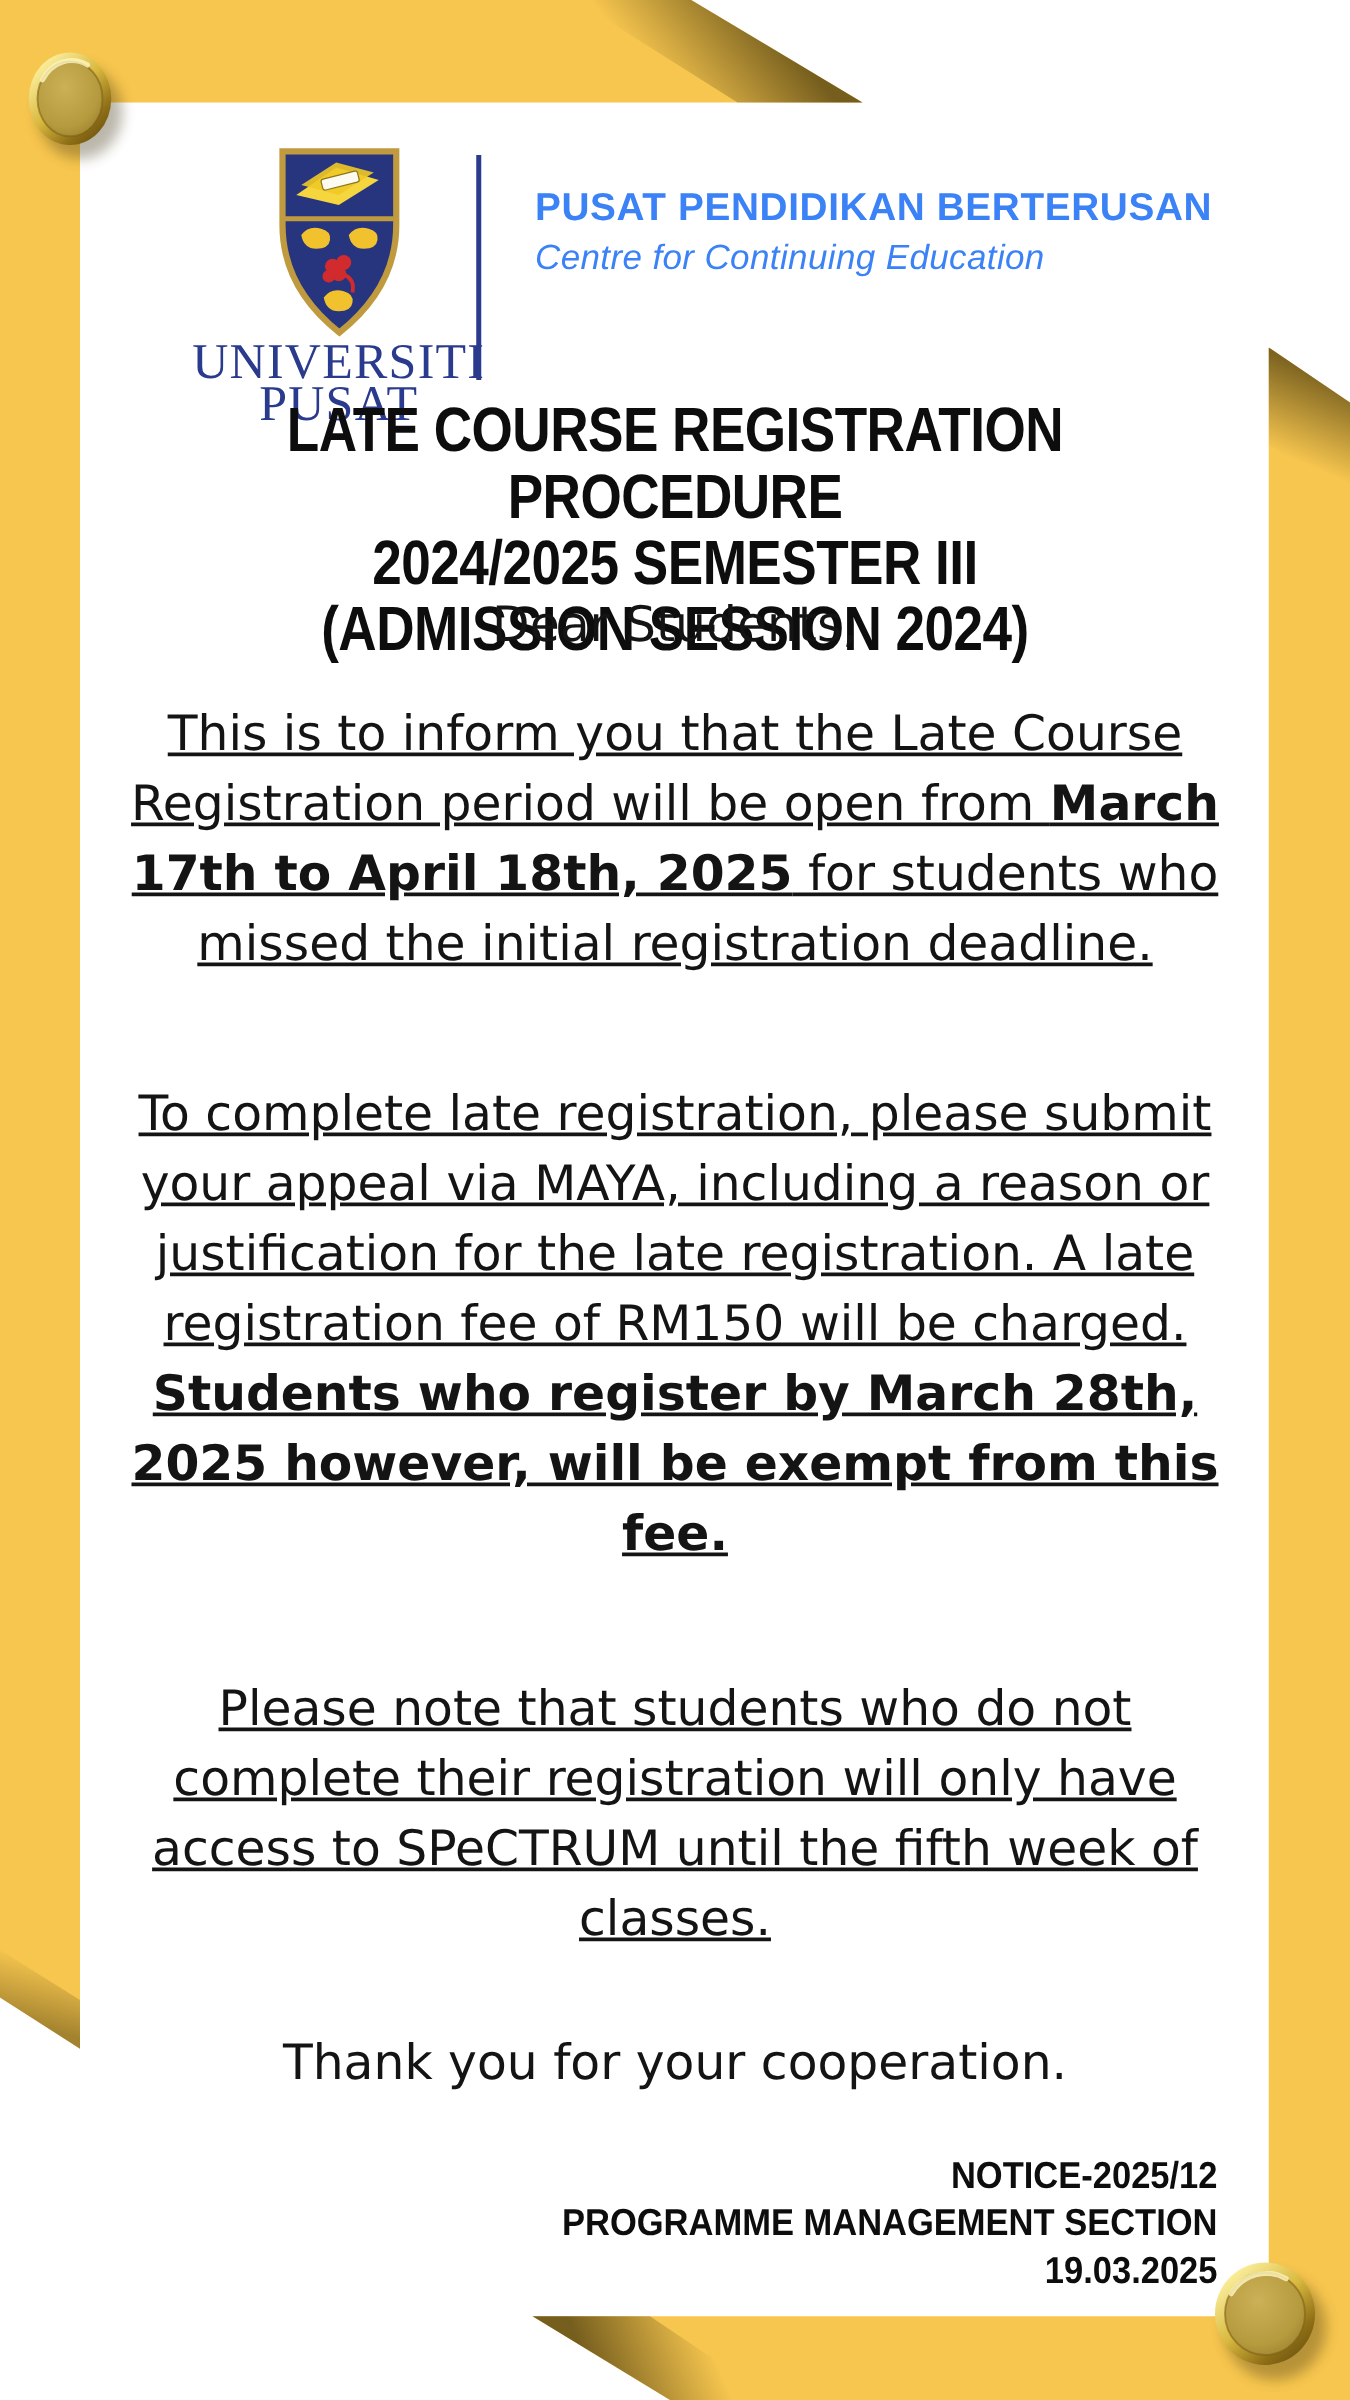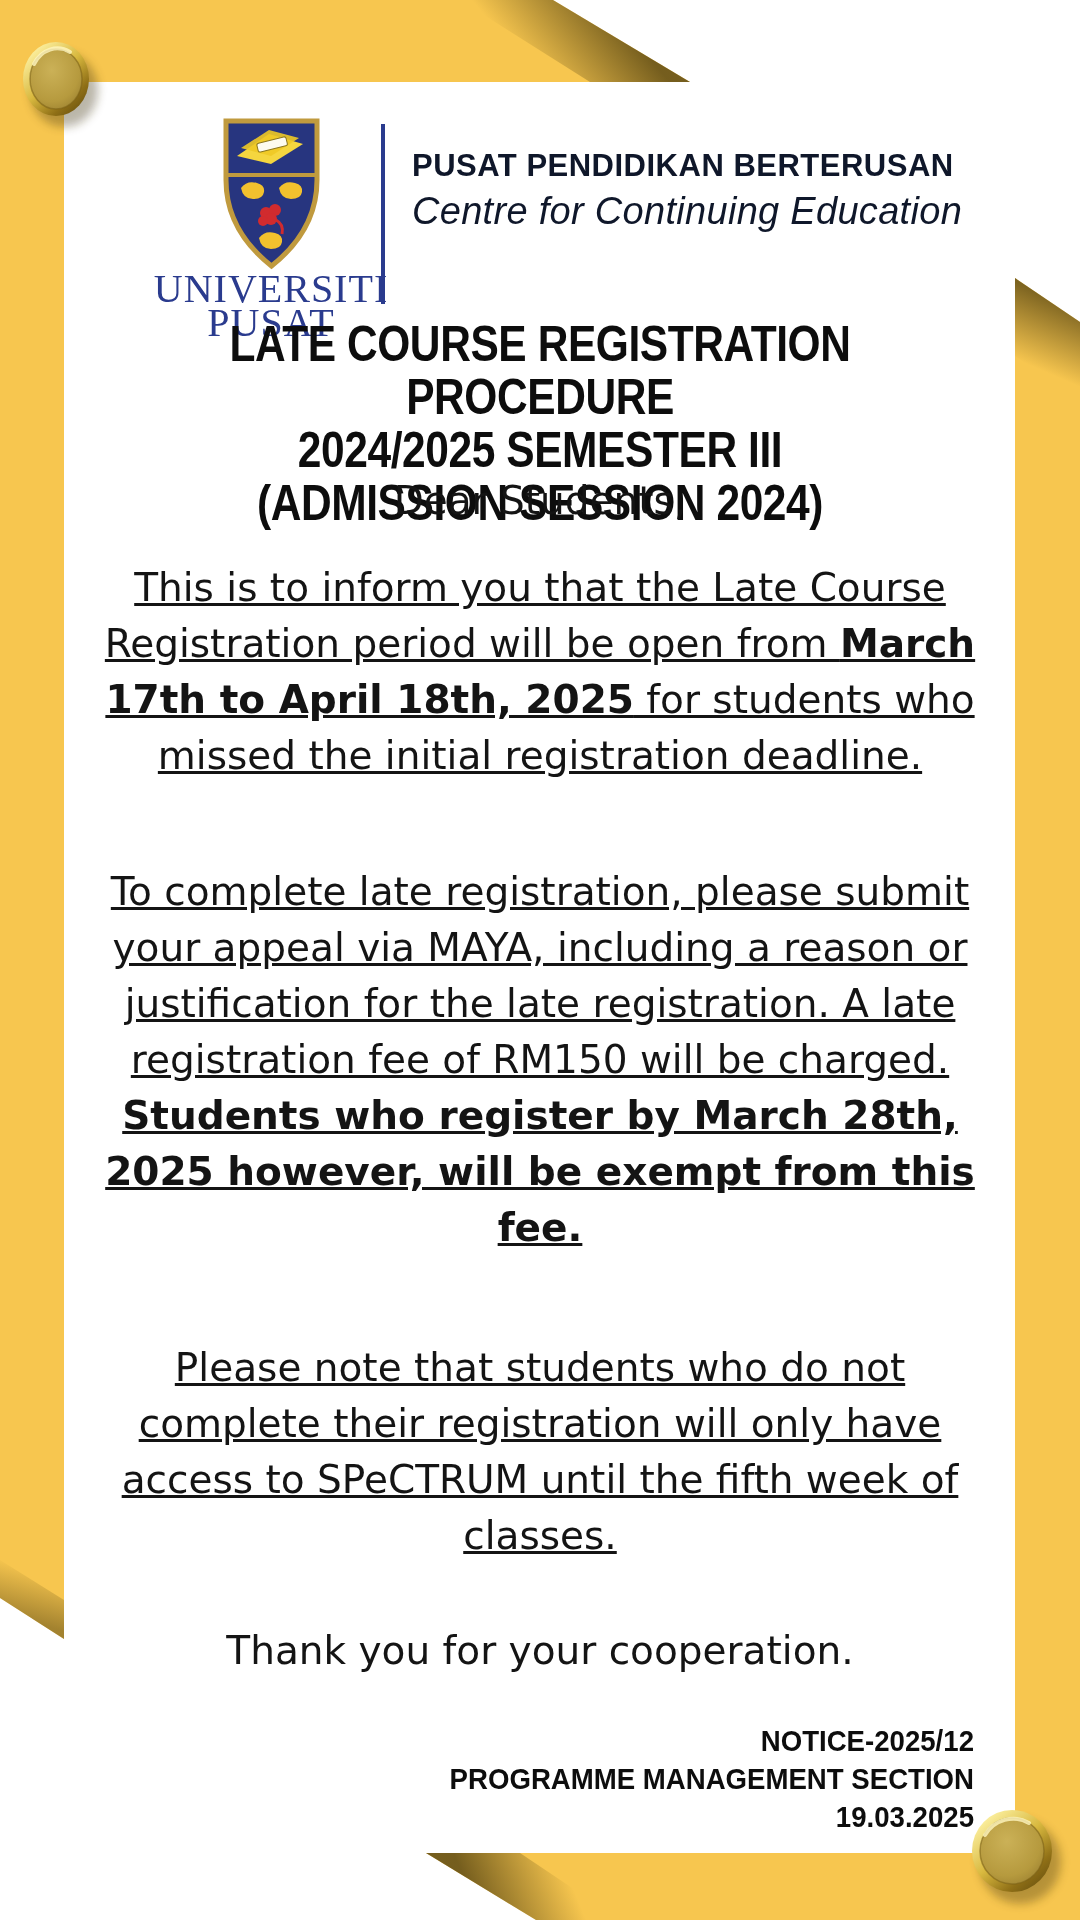--- a/index.html
+++ b/index.html
@@ -9,23 +9,23 @@
   }
   .bg-deco{position:absolute;inset:0;width:1080px;height:1920px;}
   
   .crest{position:absolute;left:219px;top:118px;width:105px;height:152px;}
   .uni-name{
     position:absolute;left:121px;top:272px;width:300px;text-align:center;
     font-family:"Liberation Serif",serif;color:#2a3b8e;font-size:40px;line-height:34px;
     letter-spacing:1px;
   }
   .divider{position:absolute;left:381px;top:124px;width:4px;height:180px;background:#2a3b8e;}
-  .dept{position:absolute;left:412px;top:148px;color:#0f172a;}
+  .dept{position:absolute;left:428px;top:148px;color:#3b82f6;}
   .dept-line1{font-size:31px;font-weight:bold;letter-spacing:.5px;}
-  .dept-line2{font-size:38px;font-style:italic;margin-top:6px;letter-spacing:.3px;}
+  .dept-line2{font-size:28px;font-style:italic;margin-top:6px;letter-spacing:.3px;}
   
   .title{
     position:absolute;left:40px;right:40px;top:318px;text-align:center;
     font-weight:800;font-size:50px;line-height:53px;letter-spacing:-.5px;
     transform:scaleX(.85);transform-origin:50% 0;color:#0d0d0d;
   }
   
   .bodyline{position:absolute;left:90px;right:90px;text-align:center;font-family:"DejaVu Sans","Liberation Sans",sans-serif;}
   .salutation{top:478px;font-size:39px;}
   .para{font-size:39px;line-height:56px;text-decoration:underline;}

